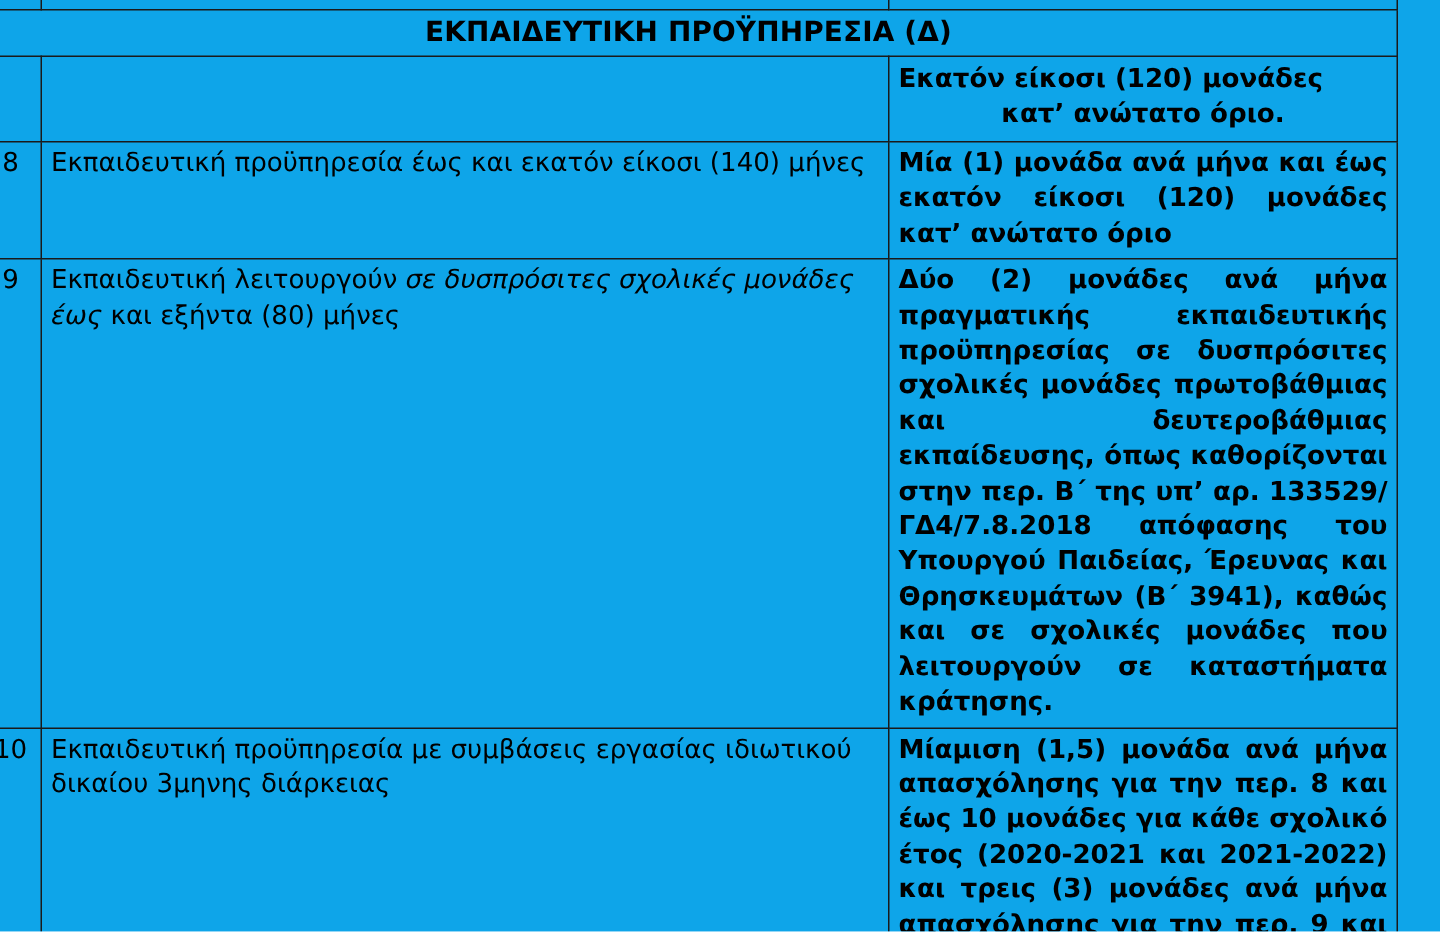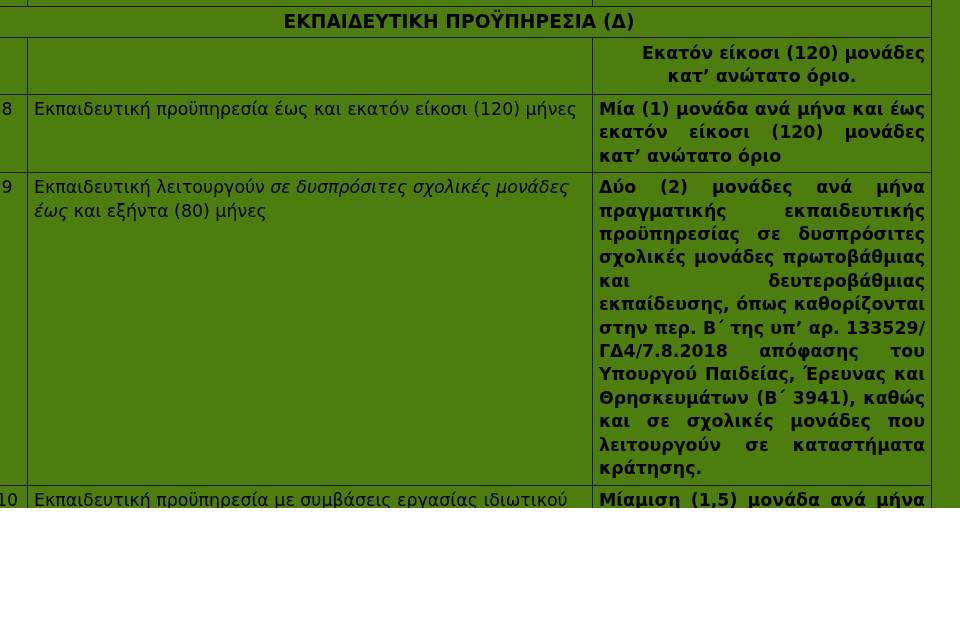--- a/index.html
+++ b/index.html
@@ -12,22 +12,22 @@
     width: 960px;
     height: 621px;
     overflow: hidden;
     font-family: "DejaVu Sans", "Liberation Sans", sans-serif;
     color: #000000;
   }
 
   .page {
     position: relative;
     width: 960px;
-    height: 508px;
-    background: #4d7c0f;
+    height: 621px;
+    background: #0ea5e9;
     overflow: hidden;
   }
 
   
   .doc-table {
     position: absolute;
     left: -14px;
     top: -14px;
     width: 945px;
     border-collapse: collapse;
@@ -81,21 +81,21 @@
     text-align: justify;
     text-align-last: left;
     vertical-align: top;
     padding-left: 8px;
     padding-right: 7px;
     hyphens: none;
     font-weight: bold;
   }
   .cell-points.is-heading {
     font-weight: bold;
-    text-align: right;
+    text-align: left;
     text-align-last: center;
     padding-top: 4px;
   }
   .cell-empty {
     vertical-align: middle;
   }
 
   .it {
     font-style: italic;
   }
@@ -132,21 +132,21 @@
       </tr>
 
       <tr class="r-cap">
         <td class="cell-num cell-empty"></td>
         <td class="cell-desc cell-empty"></td>
         <td class="cell-points is-heading">Εκατόν είκοσι (120) μονάδες κατ’ ανώτατο όριο.</td>
       </tr>
 
       <tr class="r-eight">
         <td class="cell-num">8</td>
-        <td class="cell-desc">Εκπαιδευτική προϋπηρεσία έως και εκατόν είκοσι (120) μήνες</td>
+        <td class="cell-desc">Εκπαιδευτική προϋπηρεσία έως και εκατόν είκοσι (140) μήνες</td>
         <td class="cell-points">Μία (1) μονάδα ανά μήνα και έως εκατόν είκοσι (120) μονάδες κατ’ ανώτατο όριο</td>
       </tr>
 
       <tr class="r-nine">
         <td class="cell-num">9</td>
         <td class="cell-desc">
           <span>Εκπαιδευτική λειτουργούν </span><span class="it">σε δυσπρόσιτες σχολικές μονάδες έως</span><span> και εξήντα (80) μήνες</span>
         </td>
         <td class="cell-points">Δύο (2) μονάδες ανά μήνα πραγματικής εκπαιδευτικής προϋπηρεσίας σε δυσπρόσιτες σχολικές μονάδες πρωτοβάθμιας και δευτεροβάθμιας εκπαίδευσης, όπως καθορίζονται στην περ. Β΄ της υπ’ αρ. 133529/ΓΔ4/7.8.2018 απόφασης του Υπουργού Παιδείας, Έρευνας και Θρησκευμάτων (Β΄ 3941), καθώς και σε σχολικές μονάδες που λειτουργούν σε καταστήματα κράτησης.</td>
       </tr>

